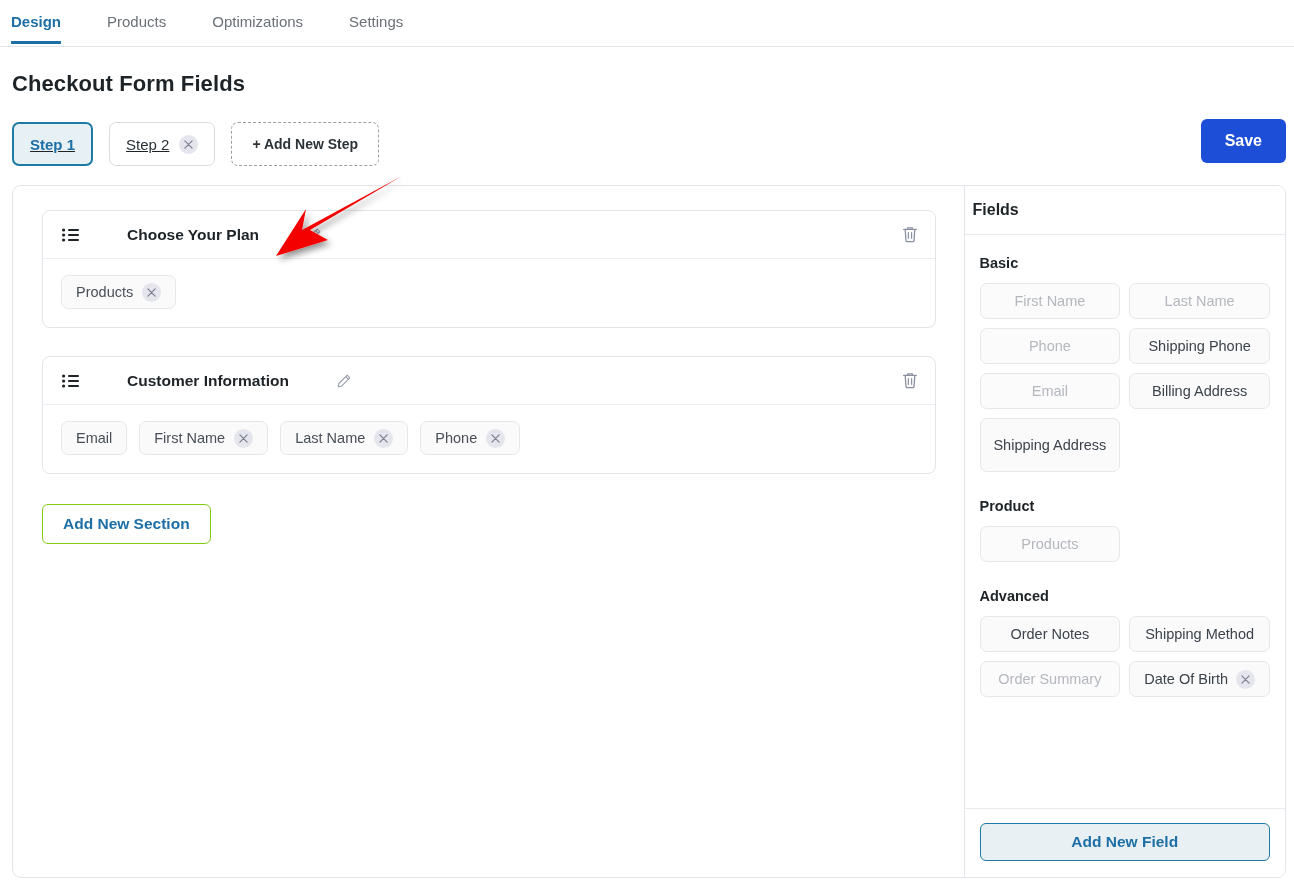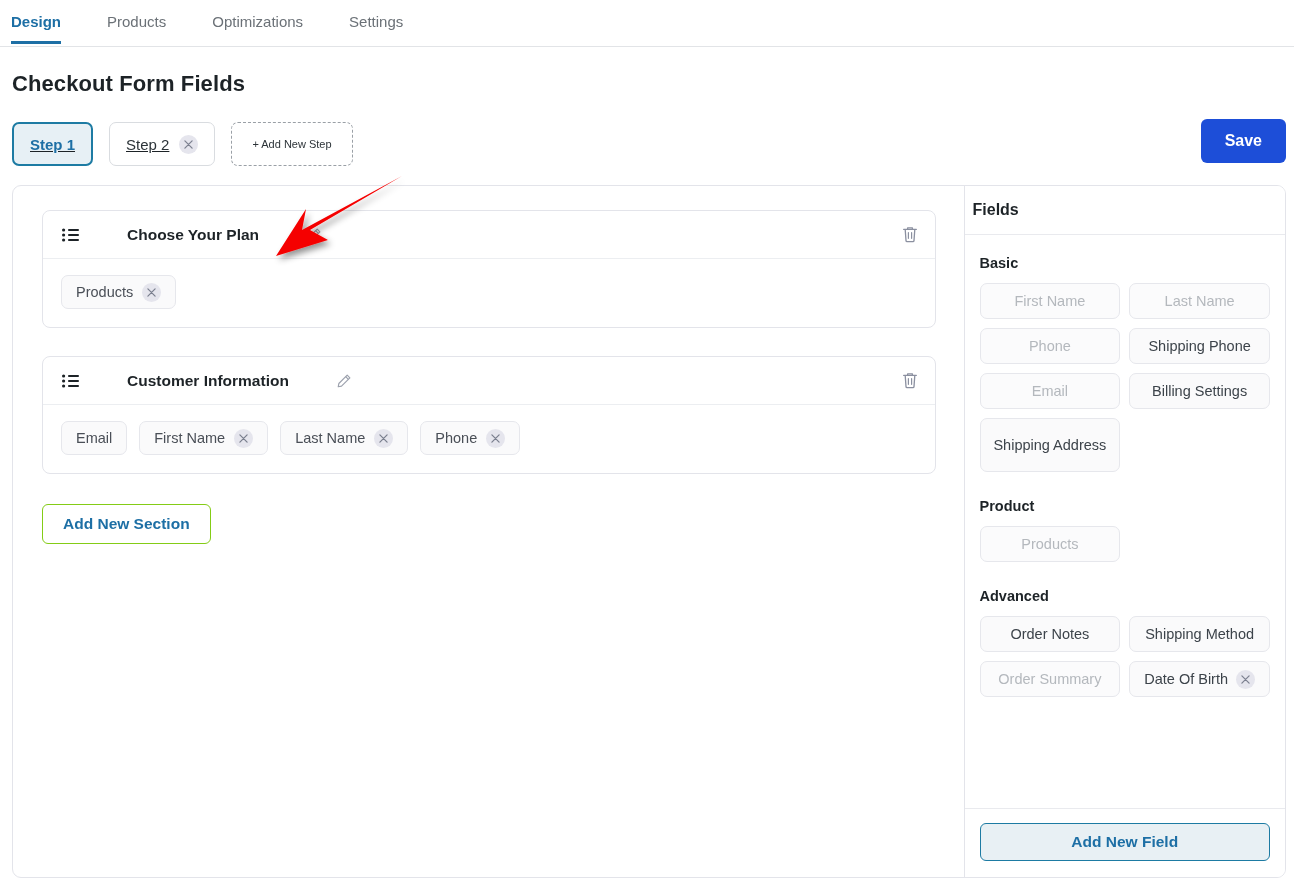--- a/index.html
+++ b/index.html
@@ -106,22 +106,22 @@
   }
   .chip-x svg { display: block; }
   .add-step {
     height: 44px;
     display: flex;
     align-items: center;
     padding: 0 20px;
     border: 1px dashed #9aa0a6;
     border-radius: 7px;
     background: #ffffff;
-    font-size: 11px;
-    font-weight: 400;
+    font-size: 14px;
+    font-weight: 700;
     color: #2c3338;
     cursor: pointer;
     font-family: inherit;
   }
   .save-btn {
     position: absolute;
     right: 8px;
     top: 22px;
     height: 44px;
     padding: 0 24px;
@@ -451,21 +451,21 @@
               <div class="palette-item disabled">
                 <span>Phone</span>
               </div>
               <div class="palette-item">
                 <span>Shipping Phone</span>
               </div>
               <div class="palette-item disabled">
                 <span>Email</span>
               </div>
               <div class="palette-item">
-                <span>Billing Settings</span>
+                <span>Billing Address</span>
               </div>
               <div class="palette-item tall">
                 <span>Shipping Address</span>
               </div>
             </div>
           </div>
           <div class="group">
             <div class="group-label">Product</div>
             <div class="group-grid">
               <div class="palette-item disabled span-left">

